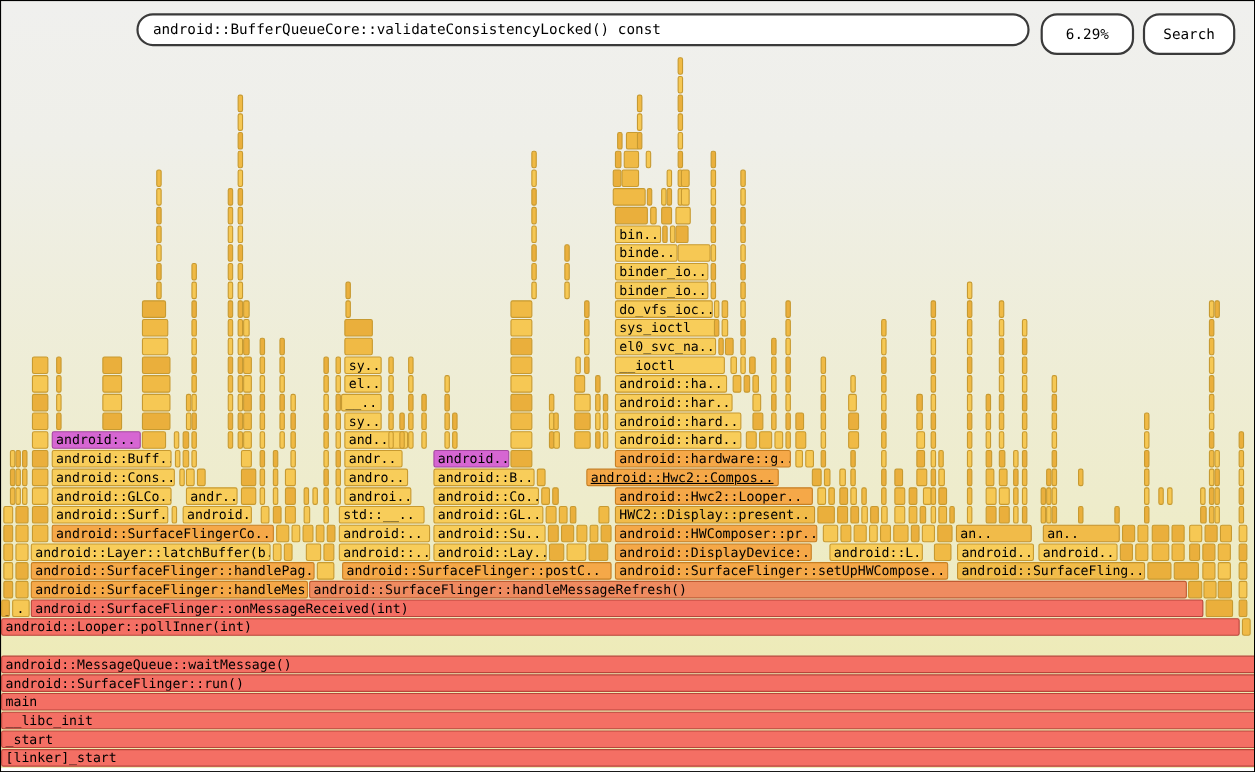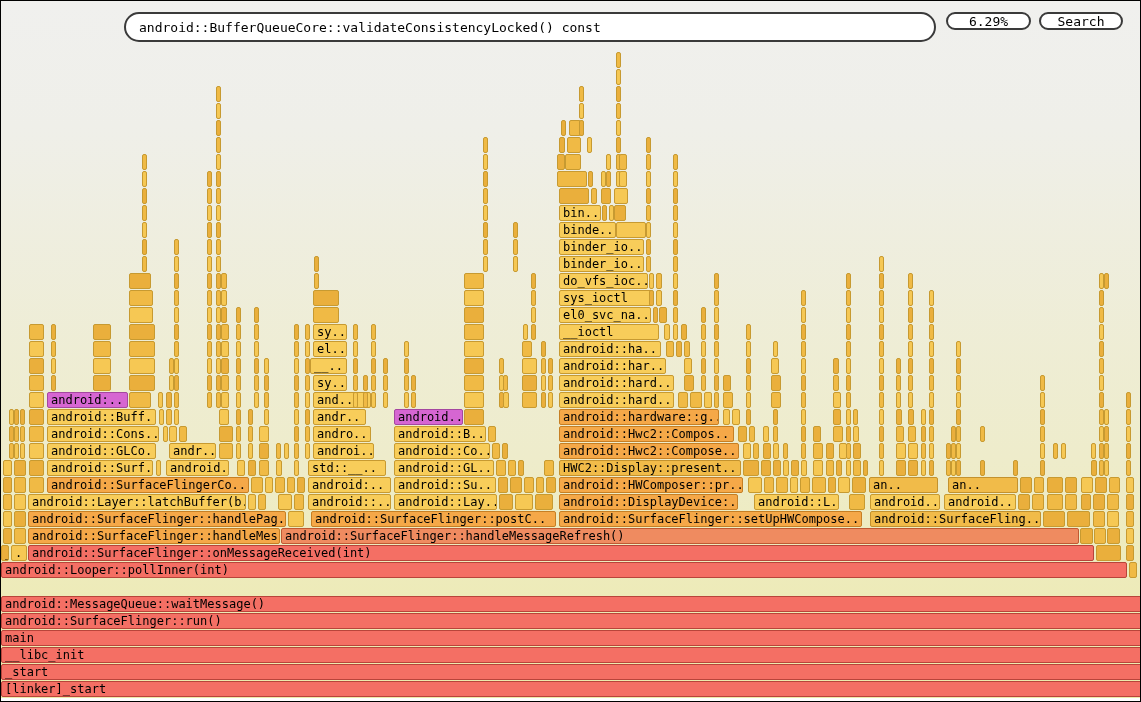--- a/index.html
+++ b/index.html
@@ -10,21 +10,21 @@
     font-family:"DejaVu Sans Mono","Liberation Mono",monospace;
   }
   .toolbar{position:absolute;left:0;top:0;width:100%;height:48px;}
   .search-input{
     position:absolute;left:123px;top:11px;width:812px;height:30px;
     border:2px solid #3a3a3a;border-radius:15px;background:#ffffff;
     font:13px "DejaVu Sans Mono","Liberation Mono",monospace;color:#000;
     padding:0 13px;box-sizing:border-box;outline:none;
   }
   .pill{
-    position:absolute;top:11px;height:18px;border:2px solid #3a3a3a;border-radius:15px;
+    position:absolute;top:11px;height:38px;border:2px solid #3a3a3a;border-radius:15px;
     background:#ffffff;font:13px "DejaVu Sans Mono","Liberation Mono",monospace;color:#000;
     display:flex;align-items:center;justify-content:center;box-sizing:border-box;
   }
   .pct{left:945px;width:85px;}
   .search-btn{left:1038px;width:84px;cursor:pointer;}
   .flame{position:absolute;left:0;top:0;width:100%;height:100%;}
   .frame{
     position:absolute;height:16px;box-sizing:border-box;border:1px solid;border-radius:2px;
     font:12px "DejaVu Sans Mono","Liberation Mono",monospace;line-height:14px;color:#000;
     padding:0 0 0 3px;overflow:hidden;white-space:nowrap;cursor:pointer;
@@ -186,21 +186,21 @@
       <div class="frame" style="left: 247px; top: 442px; width: 5px; background: rgb(246, 200, 84); border-color: rgb(199, 154, 49);"></div>
       <div class="frame" style="left: 258px; top: 442px; width: 10px; background: rgb(234, 175, 60); border-color: rgb(199, 154, 49);"></div>
       <div class="frame" style="left: 275px; top: 442px; width: 4px; background: rgb(240, 186, 69); border-color: rgb(199, 154, 49);"></div>
       <div class="frame" style="left: 283px; top: 442px; width: 4px; background: rgb(246, 200, 84); border-color: rgb(199, 154, 49);"></div>
       <div class="frame" style="left: 293px; top: 442px; width: 3px; background: rgb(240, 186, 69); border-color: rgb(199, 154, 49);"></div>
       <div class="frame" style="left: 304px; top: 442px; width: 2px; background: rgb(246, 200, 84); border-color: rgb(199, 154, 49);"></div>
       <div class="frame" title="androi.." style="left: 312px; top: 442px; width: 61px; background: rgb(248, 205, 90); border-color: rgb(199, 154, 49);">androi..</div>
       <div class="frame" title="android::Co.." style="left: 393px; top: 442px; width: 96px; background: rgb(248, 205, 90); border-color: rgb(199, 154, 49);">android::Co..</div>
       <div class="frame" style="left: 491px; top: 442px; width: 8px; background: rgb(240, 186, 69); border-color: rgb(199, 154, 49);"></div>
       <div class="frame" style="left: 501px; top: 442px; width: 6px; background: rgb(234, 175, 60); border-color: rgb(199, 154, 49);"></div>
-      <div class="frame" title="android::Hwc2::Compose.." style="left: 558px; top: 442px; width: 180px; background: rgb(245, 168, 72); border-color: rgb(198, 127, 36);">android::Hwc2::Compose..</div>
+      <div class="frame" title="android::Hwc2::Compose.." style="left: 558px; top: 442px; width: 180px; background: rgb(245, 168, 72); border-color: rgb(198, 127, 36);">android::Hwc2::Looper..</div>
       <div class="frame" style="left: 742px; top: 442px; width: 8px; background: rgb(246, 200, 84); border-color: rgb(199, 154, 49);"></div>
       <div class="frame" style="left: 752px; top: 442px; width: 6px; background: rgb(240, 186, 69); border-color: rgb(199, 154, 49);"></div>
       <div class="frame" style="left: 762px; top: 442px; width: 8px; background: rgb(234, 175, 60); border-color: rgb(199, 154, 49);"></div>
       <div class="frame" style="left: 772px; top: 442px; width: 6px; background: rgb(246, 200, 84); border-color: rgb(199, 154, 49);"></div>
       <div class="frame" style="left: 782px; top: 442px; width: 4px; background: rgb(240, 186, 69); border-color: rgb(199, 154, 49);"></div>
       <div class="frame" style="left: 800px; top: 442px; width: 3px; background: rgb(240, 186, 69); border-color: rgb(199, 154, 49);"></div>
       <div class="frame" style="left: 812px; top: 442px; width: 10px; background: rgb(240, 186, 69); border-color: rgb(199, 154, 49);"></div>
       <div class="frame" style="left: 825px; top: 442px; width: 8px; background: rgb(234, 175, 60); border-color: rgb(199, 154, 49);"></div>
       <div class="frame" style="left: 838px; top: 442px; width: 8px; background: rgb(246, 200, 84); border-color: rgb(199, 154, 49);"></div>
       <div class="frame" style="left: 845px; top: 442px; width: 3px; background: rgb(240, 186, 69); border-color: rgb(199, 154, 49);"></div>
@@ -230,21 +230,21 @@
       <div class="frame" style="left: 178px; top: 425px; width: 8px; background: rgb(240, 186, 69); border-color: rgb(199, 154, 49);"></div>
       <div class="frame" style="left: 218px; top: 425px; width: 14px; background: rgb(234, 175, 60); border-color: rgb(199, 154, 49);"></div>
       <div class="frame" style="left: 235px; top: 425px; width: 3px; background: rgb(240, 186, 69); border-color: rgb(199, 154, 49);"></div>
       <div class="frame" style="left: 247px; top: 425px; width: 5px; background: rgb(240, 186, 69); border-color: rgb(199, 154, 49);"></div>
       <div class="frame" style="left: 258px; top: 425px; width: 10px; background: rgb(246, 200, 84); border-color: rgb(199, 154, 49);"></div>
       <div class="frame" style="left: 293px; top: 425px; width: 3px; background: rgb(234, 175, 60); border-color: rgb(199, 154, 49);"></div>
       <div class="frame" style="left: 304px; top: 425px; width: 2px; background: rgb(240, 186, 69); border-color: rgb(199, 154, 49);"></div>
       <div class="frame" title="andro.." style="left: 312px; top: 425px; width: 58px; background: rgb(248, 205, 90); border-color: rgb(199, 154, 49);">andro..</div>
       <div class="frame" title="android::B.." style="left: 393px; top: 425px; width: 92px; background: rgb(248, 205, 90); border-color: rgb(199, 154, 49);">android::B..</div>
       <div class="frame" style="left: 487px; top: 425px; width: 8px; background: rgb(240, 186, 69); border-color: rgb(199, 154, 49);"></div>
-      <div class="frame" title="android::Hwc2::Compos.." style="left: 558px; top: 425px; width: 175px; background: rgb(245, 168, 72); border-color: rgb(198, 127, 36);">android::Hwc2::Compos..</div>
+      <div class="frame" title="android::Hwc2::Compos.." style="left: 532px; top: 425px; width: 175px; background: rgb(245, 168, 72); border-color: rgb(198, 127, 36); text-decoration: underline;">android::Hwc2::Compos..</div>
       <div class="frame" style="left: 737px; top: 425px; width: 9px; background: rgb(234, 175, 60); border-color: rgb(199, 154, 49);"></div>
       <div class="frame" style="left: 748px; top: 425px; width: 6px; background: rgb(240, 186, 69); border-color: rgb(199, 154, 49);"></div>
       <div class="frame" style="left: 762px; top: 425px; width: 6px; background: rgb(246, 200, 84); border-color: rgb(199, 154, 49);"></div>
       <div class="frame" style="left: 772px; top: 425px; width: 4px; background: rgb(240, 186, 69); border-color: rgb(199, 154, 49);"></div>
       <div class="frame" style="left: 800px; top: 425px; width: 3px; background: rgb(234, 175, 60); border-color: rgb(199, 154, 49);"></div>
       <div class="frame" style="left: 812px; top: 425px; width: 8px; background: rgb(234, 175, 60); border-color: rgb(199, 154, 49);"></div>
       <div class="frame" style="left: 832px; top: 425px; width: 10px; background: rgb(240, 186, 69); border-color: rgb(199, 154, 49);"></div>
       <div class="frame" style="left: 845px; top: 425px; width: 3px; background: rgb(234, 175, 60); border-color: rgb(199, 154, 49);"></div>
       <div class="frame" style="left: 852px; top: 425px; width: 6px; background: rgb(246, 200, 84); border-color: rgb(199, 154, 49);"></div>
       <div class="frame" style="left: 878px; top: 425px; width: 3px; background: rgb(234, 175, 60); border-color: rgb(199, 154, 49);"></div>

